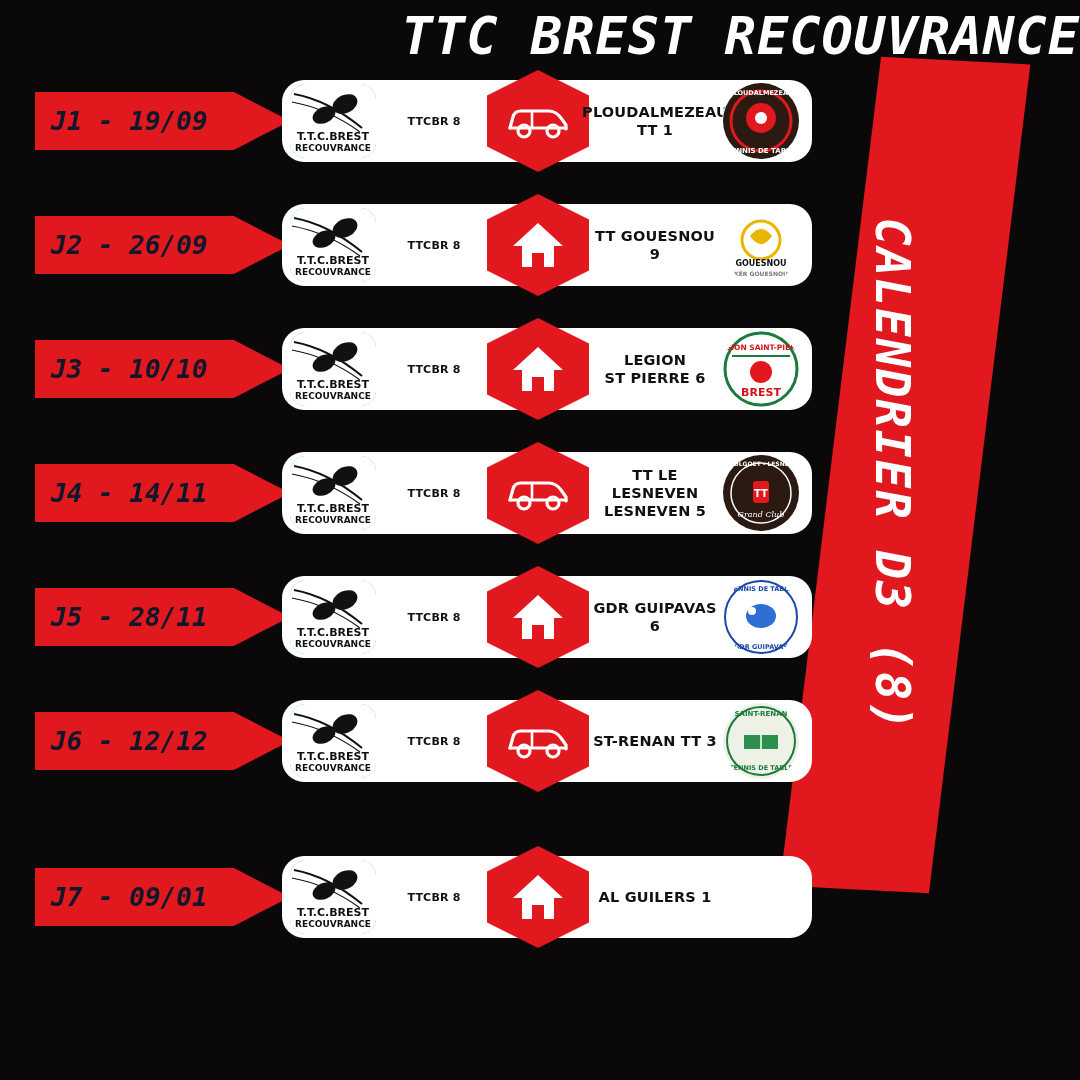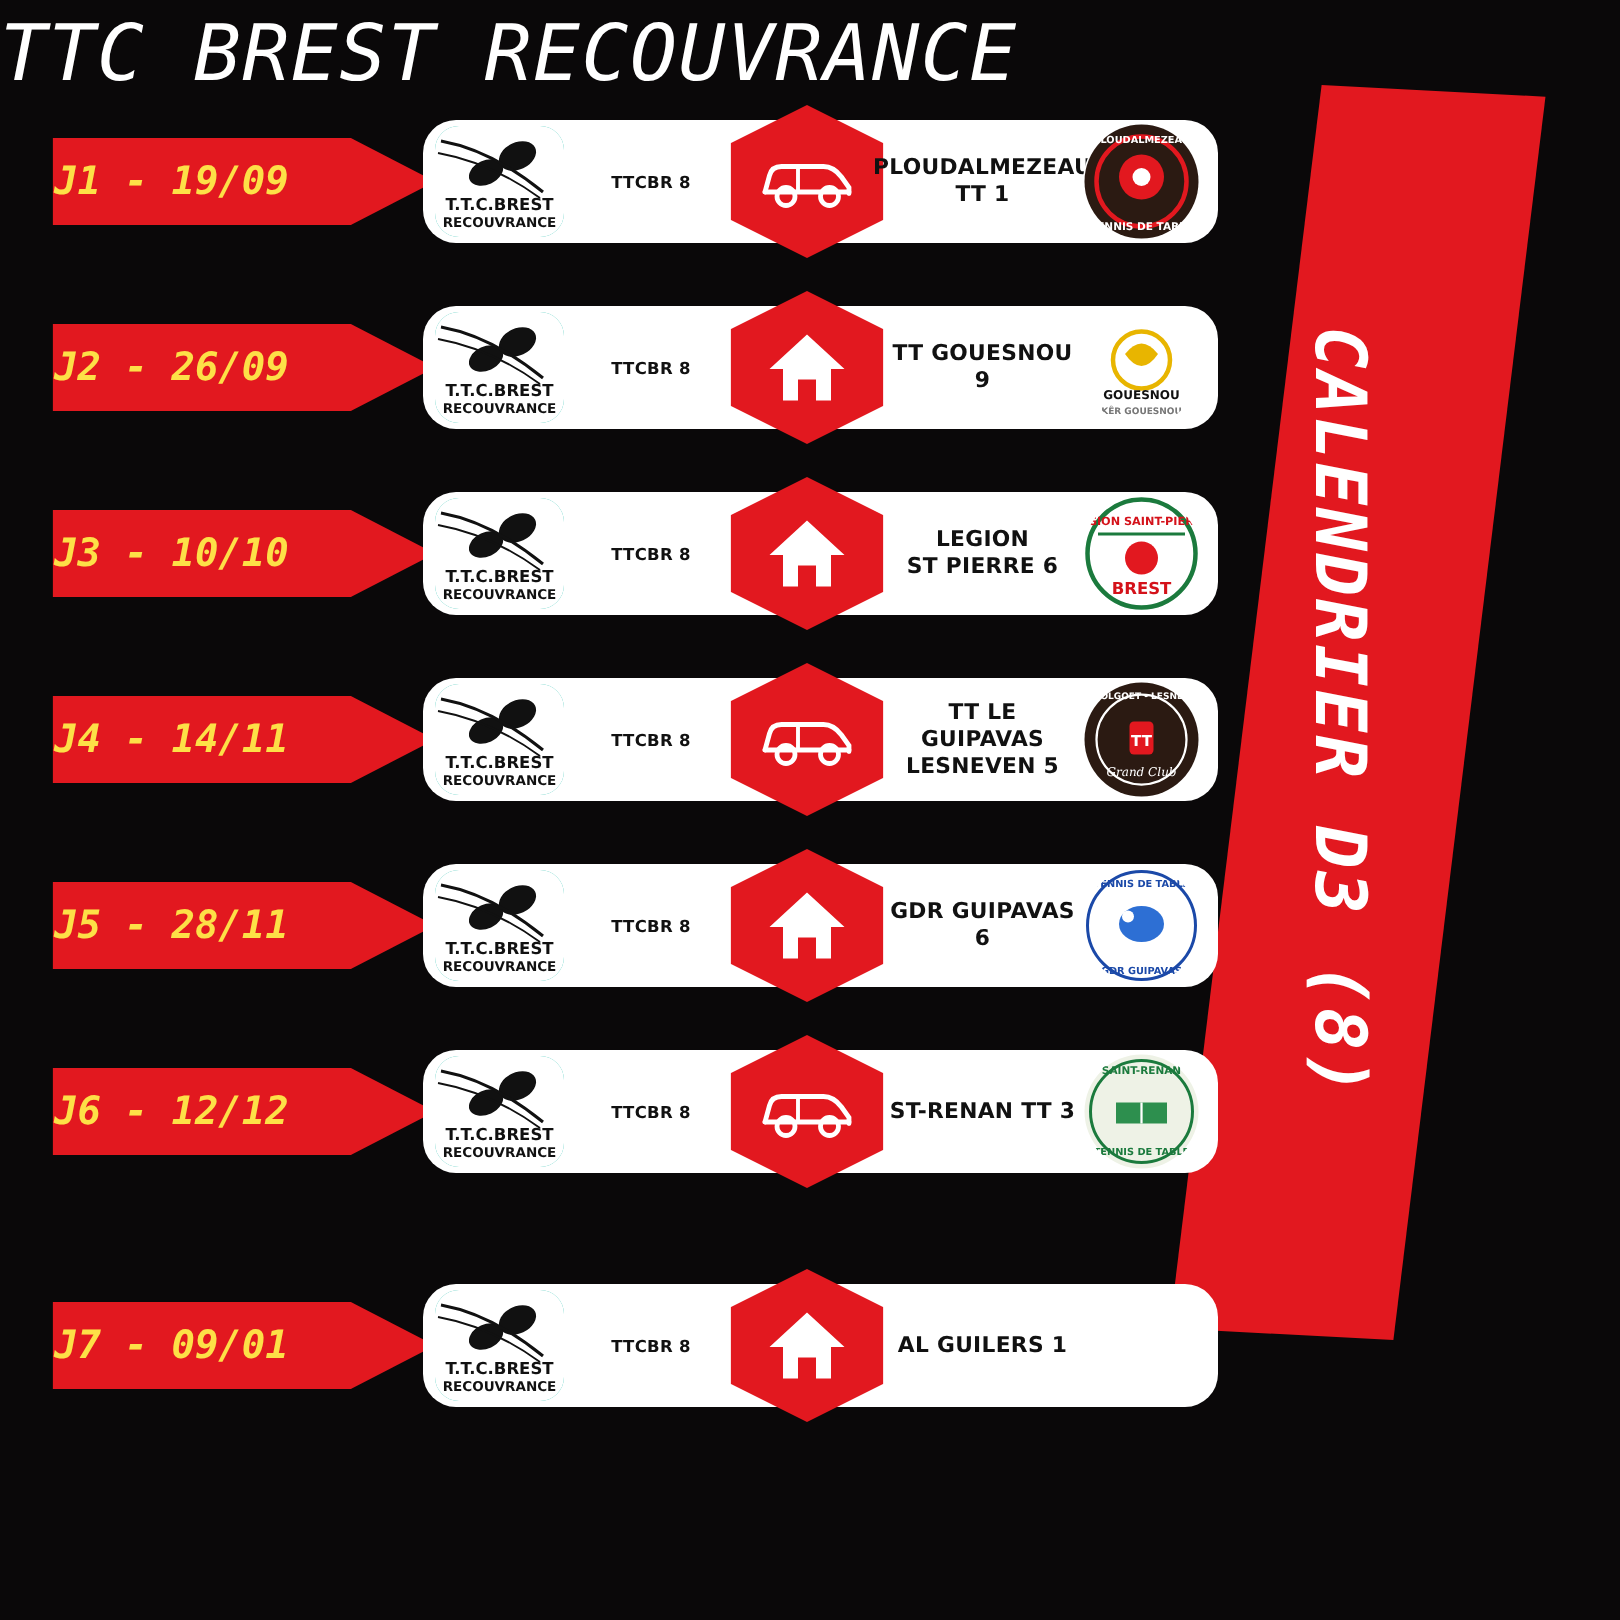--- a/index.html
+++ b/index.html
@@ -7,24 +7,24 @@
     width: 1080px; height: 1080px;
     background: #0a0809;
     font-family: "DejaVu Sans", sans-serif;
     overflow: hidden;
   }
   #root { position: relative; width: 1080px; height: 1080px; background: #0a0809; }
 
   
   .title {
     position: absolute; top: 6px; left: 0; width: 1080px;
-    text-align: left;
+    text-align: right;
     color: #ffffff;
     font-family: "DejaVu Sans Mono", monospace;
-    font-weight: normal;
+    font-weight: bold;
     font-style: italic;
     font-size: 52px;
     letter-spacing: 1px;
     white-space: nowrap;
   }
 
   
   .side-banner {
     position: absolute;
     top: 60px; left: 830px;
@@ -53,25 +53,25 @@
 
   
   .date-tag {
     position: absolute; left: 35px; top: 20px;
     width: 255px; height: 58px;
     background: #e2181f;
     clip-path: polygon(0 0, 78% 0, 100% 50%, 78% 100%, 0 100%);
     display: flex; align-items: center;
   }
   .date-text {
-    color: #fde047;
+    color: #0f172a;
     font-family: "DejaVu Sans Mono", monospace;
     font-weight: bold; font-style: italic;
     font-size: 26px;
-    padding-left: 1px;
+    padding-left: 16px;
     letter-spacing: 0px;
     white-space: nowrap;
   }
 
   
   .capsule {
     position: absolute; left: 282px; top: 8px;
     width: 530px; height: 82px;
     background: #ffffff;
     border-radius: 22px;
@@ -279,21 +279,21 @@
         <div class="hex">
           <svg width="66" height="40" viewBox="0 0 66 40">
             <path d="M5 27 L8 16 C9 12 12 10 16 10 L44 10 C49 10 53 13 56 17 L61 24 L61 28" fill="none" stroke="#ffffff" stroke-width="3.2" stroke-linecap="round"></path>
             <line x1="5" y1="27" x2="61" y2="27" stroke="#ffffff" stroke-width="3.2" stroke-linecap="round"></line>
             <line x1="27" y1="11" x2="27" y2="26" stroke="#ffffff" stroke-width="2.6"></line>
             <circle cx="19" cy="30" r="6" fill="none" stroke="#ffffff" stroke-width="3.2"></circle>
             <circle cx="48" cy="30" r="6" fill="none" stroke="#ffffff" stroke-width="3.2"></circle>
           </svg>
         </div>
         <div class="away-name">
-          <span>TT LE GUIPAVAS</span>
+          <span>TT LE LESNEVEN</span>
           <span>LESNEVEN 5</span>
         </div>
         <div class="away-logo">
           <svg width="78" height="78" viewBox="0 0 78 78">
             <circle cx="39" cy="39" r="38" fill="#2b1a12"></circle>
             <circle cx="39" cy="39" r="30" fill="none" stroke="#ffffff" stroke-width="1.5"></circle>
             <text x="39" y="12" text-anchor="middle" font-family="DejaVu Sans, sans-serif" font-size="6" font-weight="bold" fill="#ffffff">LE FOLGOET - LESNEVEN</text>
             <rect x="31" y="27" width="16" height="22" rx="3" fill="#e2181f"></rect>
             <text x="39" y="43" text-anchor="middle" font-family="DejaVu Sans, sans-serif" font-size="10" font-weight="bold" fill="#ffffff">TT</text>
             <text x="39" y="63" text-anchor="middle" font-family="DejaVu Serif, serif" font-size="8" font-style="italic" fill="#ffffff">Grand Club</text>

